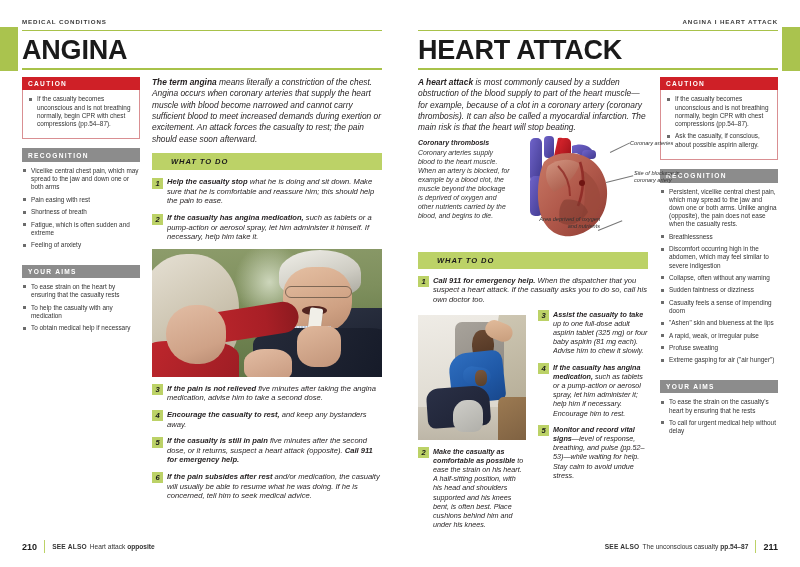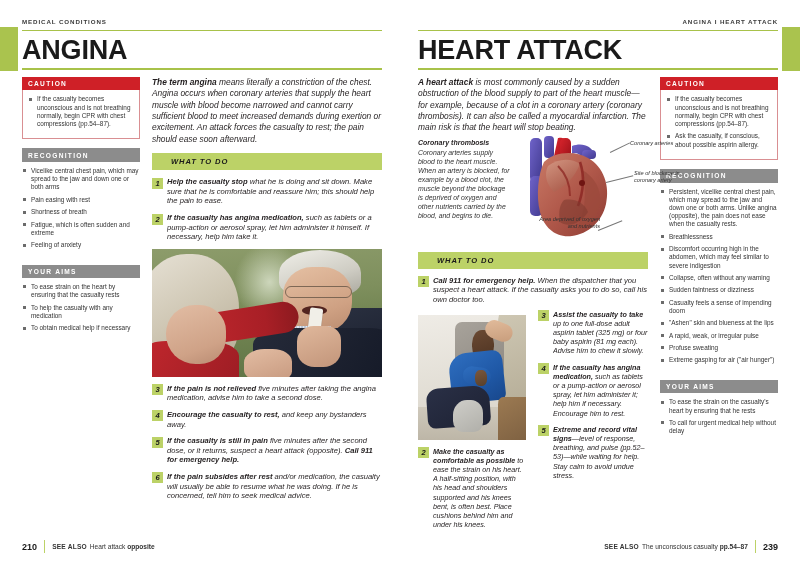--- a/index.html
+++ b/index.html
@@ -409,21 +409,21 @@
             <div class="step narrow" style="margin-top:0">
               <div class="num">3</div>
               <div class="txt"><b>Assist the casualty to take</b><span> up to one full-dose adult aspirin tablet (325 mg) or four baby aspirin (81 mg each). Advise him to chew it slowly.</span></div>
             </div>
             <div class="step narrow">
               <div class="num">4</div>
               <div class="txt"><b>If the casualty has angina medication,</b><span> such as tablets or a pump-action or aerosol spray, let him administer it; help him if necessary. Encourage him to rest.</span></div>
             </div>
             <div class="step narrow">
               <div class="num">5</div>
-              <div class="txt"><b>Extreme and record vital signs</b><span>—level of response, breathing, and pulse (pp.52–53)—while waiting for help. Stay calm to avoid undue stress.</span></div>
+              <div class="txt"><b>Monitor and record vital signs</b><span>—level of response, breathing, and pulse (pp.52–53)—while waiting for help. Stay calm to avoid undue stress.</span></div>
             </div>
           </div>
         </div>
 
       </div>
 
       <div class="gap"></div>
 
       <div class="col-narrow">
 
@@ -465,17 +465,17 @@
           </div>
         </div>
 
       </div>
     </div>
 
     <div class="footer footer-right">
       <span class="see">SEE ALSO</span>
       <span class="seetxt"><span>The unconscious casualty </span><b>pp.54–87</b></span>
       <span class="fdiv"></span>
-      <span class="pageno">239</span>
+      <span class="pageno">211</span>
     </div>
   </div>
 
 </div>
 
 </body></html>

